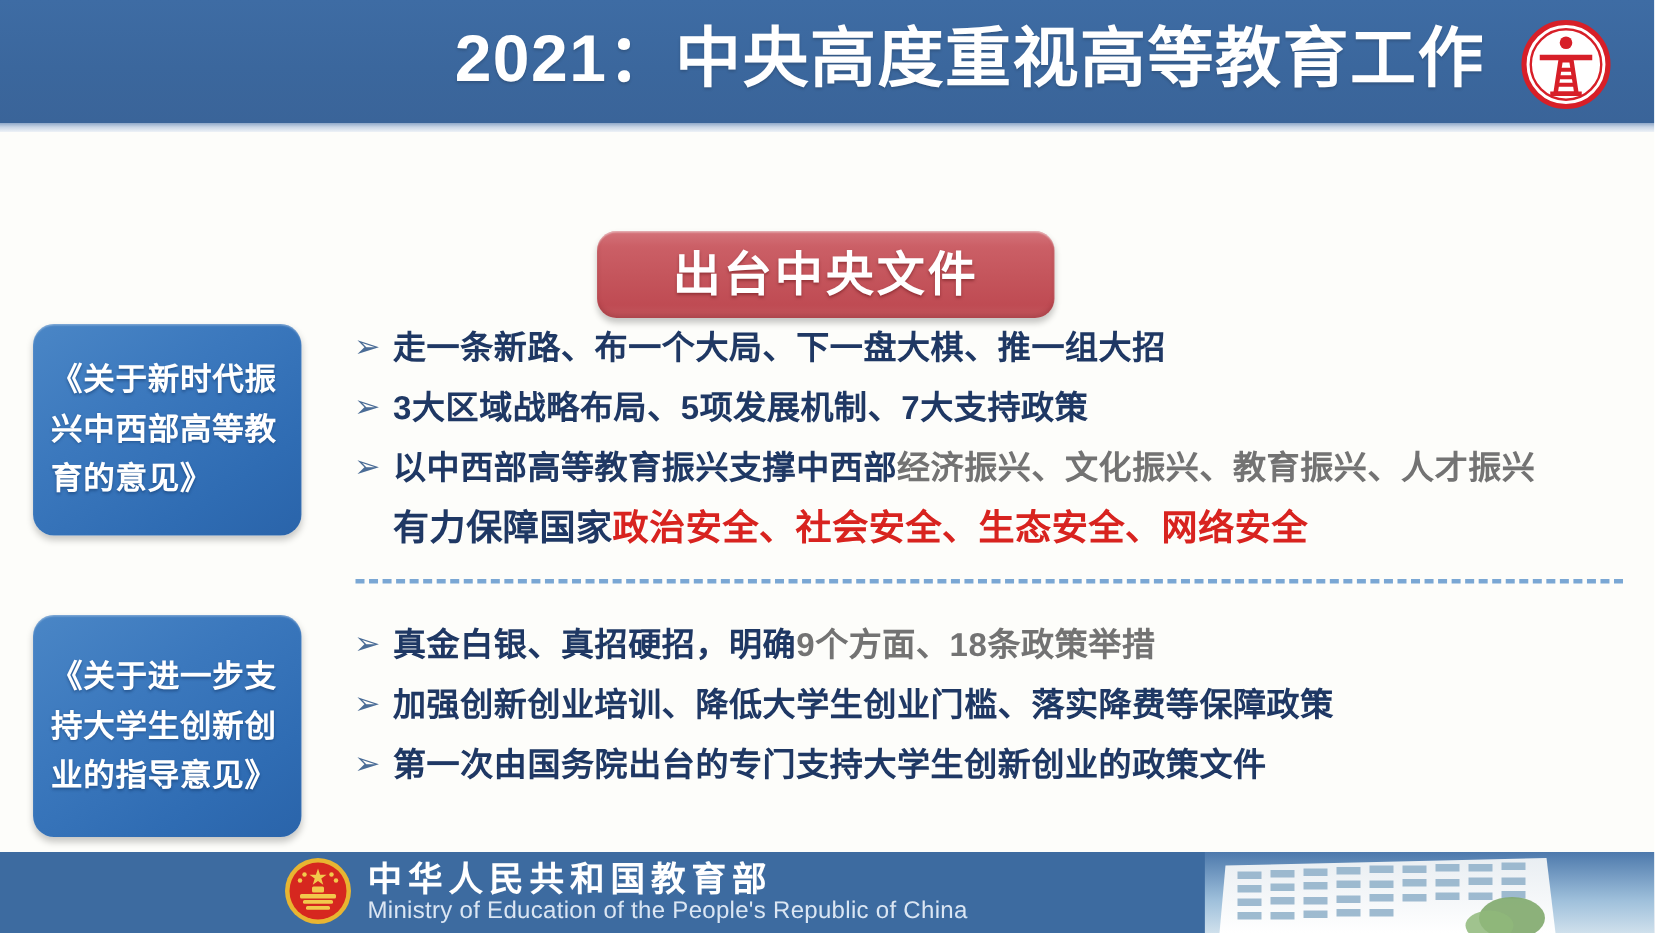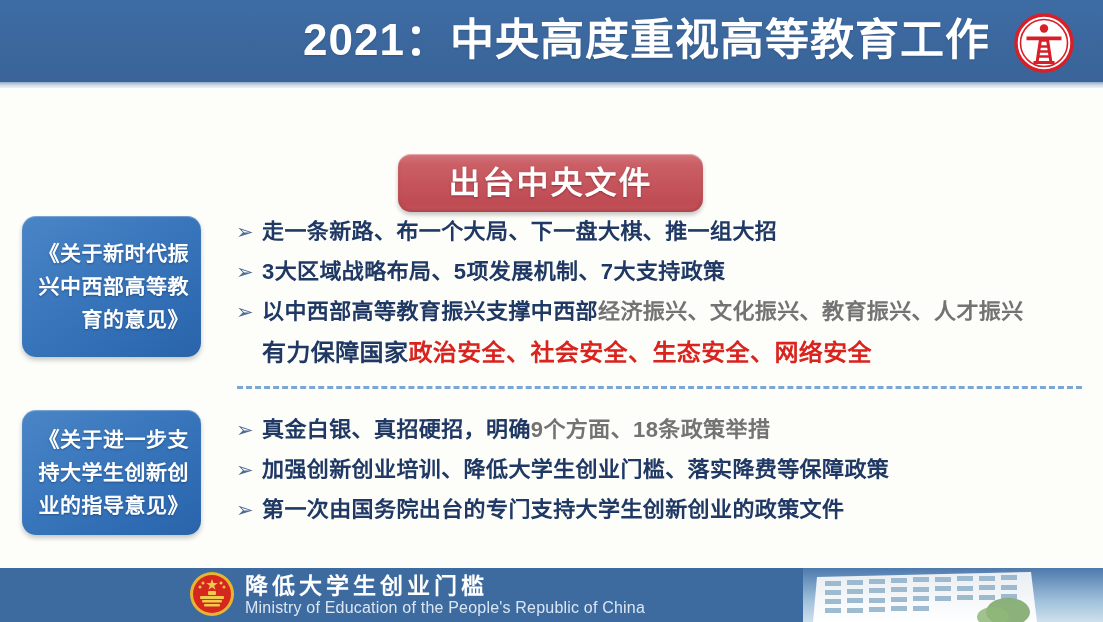--- a/index.html
+++ b/index.html
@@ -92,27 +92,27 @@
     background: linear-gradient(145deg, #4a86c6 0%, #3b78bd 38%, #2f6cb3 75%, #2a64aa 100%);
     box-shadow: 0 3px 5px rgba(0,0,0,0.22),
                 inset 0 1px 1px rgba(255,255,255,0.30);
     display: flex;
     align-items: center;
     justify-content: center;
     box-sizing: border-box;
     padding: 10px 12px;
   }
   #doc-chip-1 { left: 22px; top: 216px; height: 141px; }
-  #doc-chip-2 { left: 22px; top: 410px; height: 125px; }
+  #doc-chip-2 { left: 22px; top: 410px; height: 148px; }
   .doc-chip-label {
     font-size: 21px;
     font-weight: bold;
     color: #ffffff;
     line-height: 33px;
-    text-align: right;
+    text-align: left;
     letter-spacing: 0.5px;
     text-shadow: 0 1px 2px rgba(10,45,90,0.45);
   }
 
   
   .bullet-group {
     position: absolute;
     left: 236px;
     width: 855px;
   }
@@ -345,17 +345,17 @@
           <circle cx="36" cy="17" r="1.5"></circle>
         <rect x="12" y="26" width="24" height="3" rx="1"></rect>
         <rect x="14" y="30" width="20" height="2.5" rx="1"></rect>
         <rect x="16" y="34" width="16" height="2.5" rx="1"></rect>
         <rect x="20" y="21" width="8" height="4" rx="1"></rect>
       </g>
     </svg>
   </div>
 
   <div class="footer-texts">
-    <div class="footer-cn">降低大学生创业门槛</div>
+    <div class="footer-cn">中华人民共和国教育部</div>
     <div class="footer-en">Ministry of Education of the People's Republic of China</div>
   </div>
 
 </div>
 
 </body></html>

